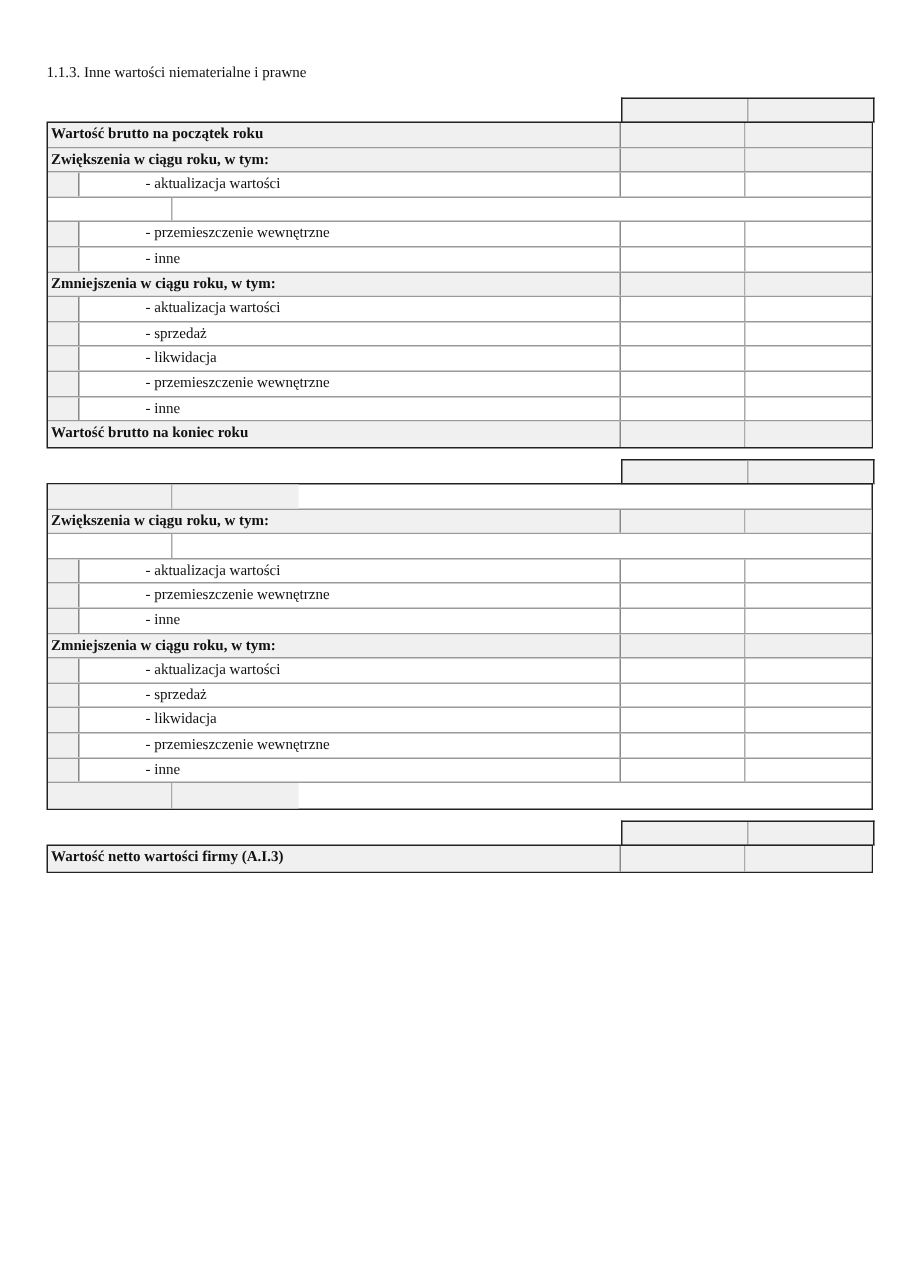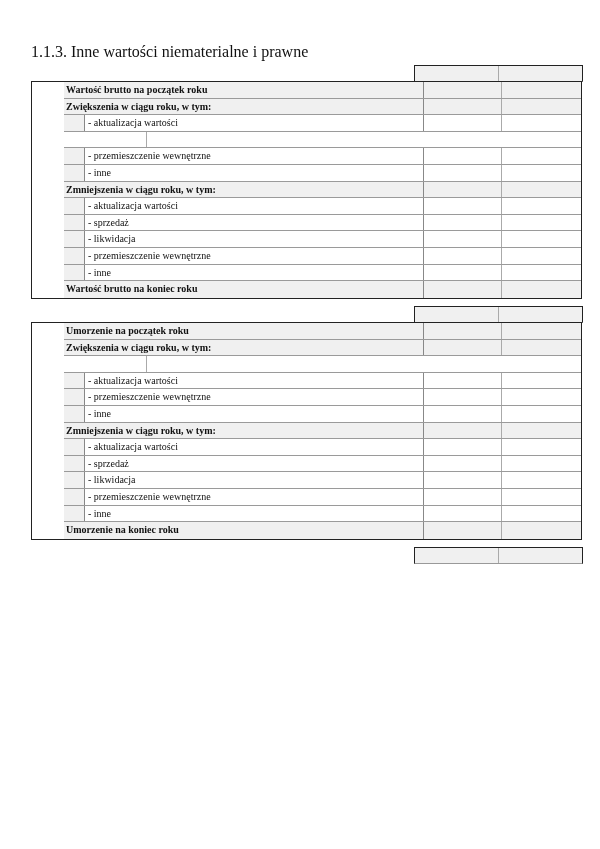--- a/index.html
+++ b/index.html
@@ -1,30 +1,30 @@
 <!DOCTYPE html>
 <html><head>
 <meta charset="utf-8">
 <style>
   html, body { margin:0; padding:0; background:#ffffff; }
   body { width:600px; height:849px; position:relative; overflow:hidden;
          font-family:"Liberation Serif", "DejaVu Serif", serif; color:#111; }
-  .section-title { position:absolute; left:31px; top:43px; font-size:16px; }
+  .section-title { position:absolute; left:31px; top:43px; font-size:10px; }
   .tbl { position:absolute; left:31px; width:551px; }
   .hdr { position:relative; height:16px; }
   .hdr .hbox { position:absolute; left:383px; top:0; width:167px; height:15px;
                border:1.5px solid #222; border-bottom:1px solid #999; background:#f0f0f0; }
   .hdr .hbox .hc1 { position:absolute; left:0; top:0; width:83px; height:100%; border-right:1px solid #aaa; }
-  .body { position:relative; border:1.5px solid #222; border-top:1.5px solid #222;padding-left:32px; }
+  .body { position:relative; border:1.5px solid #222; border-top:1.5px solid #222; }
   .row { display:flex; height:16.6px; border-bottom:1px solid #9a9a9a; box-sizing:border-box; }
   .row:last-child { border-bottom:none; }
   .lab { width:383px; box-sizing:border-box; font-size:10px; line-height:15.6px; padding-left:2px;
          border-right:1px solid #888; white-space:nowrap; overflow:hidden; }
   .row.head .lab { font-weight:bold; background:#f0f0f0; }
-  .row.sub .lab { display:flex; padding-left:0; }
+  .row.sub .lab { display:flex; padding-left:0;gap:41px; }
   .row.sub .indent { width:20px; flex:none; background:#f0f0f0; border-right:1px solid #888; height:100%; }
   .row.sub .txt { padding-left:3px; }
   .c { width:83px; box-sizing:border-box; border-right:1px solid #aaa; }
   .c.last { width:84px; border-right:none; }
   .row.head .c { background:#f0f0f0; }
 </style>
 </head>
 <body>
 
 <div class="section-title">1.1.3.  Inne wartości niematerialne i prawne</div>
@@ -128,21 +128,20 @@
 </div>
 
 <div class="tbl" id="t2" style="top:306px;">
   <div class="hdr">
     <div class="hbox">
         <div class="hc1"></div>
       </div>
   </div>
   <div class="body">
       <div class="row head">
-        <div class="lab">Umorzenie na początek roku</div>
         <div class="c"></div>
         <div class="c last"></div>
       </div>
       <div class="row head">
         <div class="lab">Zwiększenia w ciągu roku, w tym:</div>
         <div class="c"></div>
         <div class="c last"></div>
       </div>
       <div class="row sub">
         <div class="c"></div>
@@ -211,26 +210,32 @@
       </div>
       <div class="row sub">
         <div class="lab">
           <div class="indent"></div>
           <span class="txt">- inne</span>
         </div>
         <div class="c"></div>
         <div class="c last"></div>
       </div>
       <div class="row head">
-        <div class="lab">Umorzenie na koniec roku</div>
         <div class="c"></div>
         <div class="c last"></div>
       </div>
     </div>
 </div>
 
 <div class="tbl" id="t3" style="top:547px;">
   <div class="hdr">
     <div class="hbox">
         <div class="hc1"></div>
       </div>
   </div>
+  <div class="body">
+      <div class="row head">
+        <div class="lab">Wartość netto wartości firmy (A.I.3)</div>
+        <div class="c"></div>
+        <div class="c last"></div>
+      </div>
+    </div>
 </div>
 
 </body></html>

